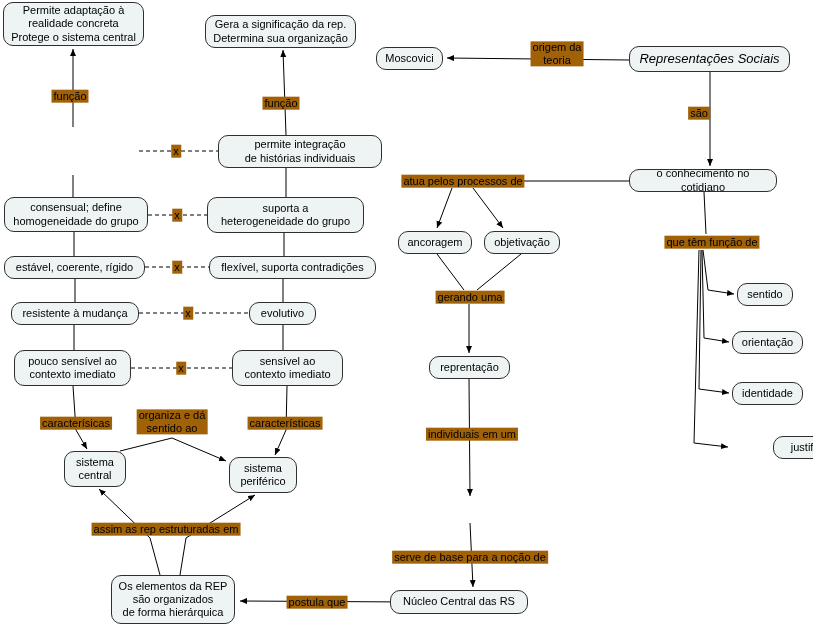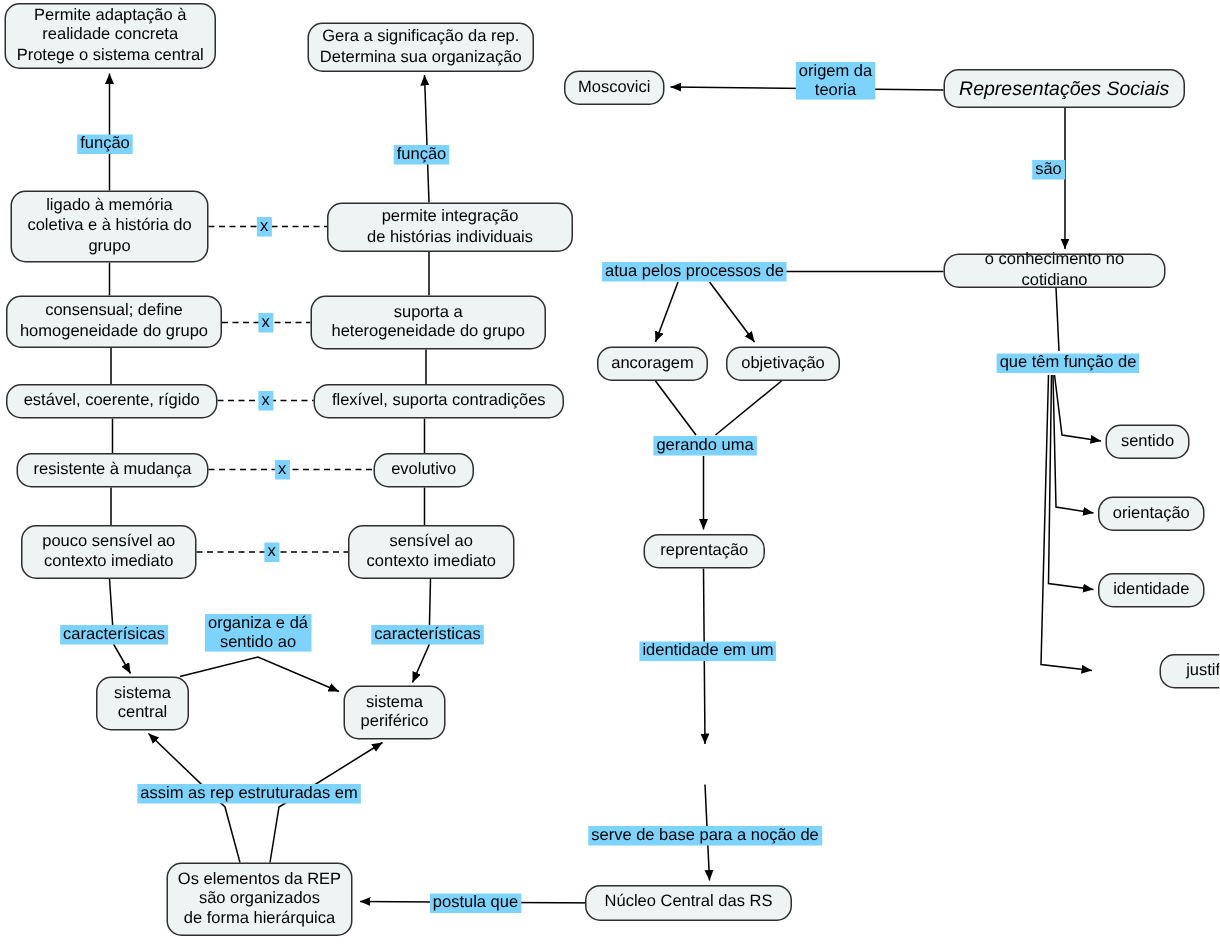--- a/index.html
+++ b/index.html
@@ -12,21 +12,21 @@
   .node {
     position:absolute; box-sizing:border-box;
     display:flex; align-items:center; justify-content:center;
     text-align:center; background:#eef4f4; border:1px solid #2f2f2f;
     border-radius:10px; font-size:11px; line-height:1.2;
     white-space:pre-line; padding:1px 3px;
   }
   .node.big { font-size:13px;font-style:italic; }
   .elabel {
     position:absolute; transform:translate(-50%,-50%);
-    background:#7dd3fc; font-size:11px; line-height:1.15;
+    background:#a16207; font-size:11px; line-height:1.15;
     text-align:center; white-space:pre-line; padding:0 2px;
   }
 </style>
 </head>
 <body>
 
 <div class="canvas">
 
   <svg class="wires" viewBox="0 0 813 631" xmlns="http://www.w3.org/2000/svg">
     <defs>
@@ -85,42 +85,39 @@
   </svg>
 
   <div class="elabel" style="left:70px;top:96px">função</div>
   <div class="elabel" style="left:281px;top:103px">função</div>
   <div class="elabel" style="left:557px;top:54px">origem da
 teoria</div>
   <div class="elabel" style="left:699px;top:113px">são</div>
   <div class="elabel" style="left:463px;top:181px">atua pelos processos de</div>
   <div class="elabel" style="left:712px;top:242px">que têm função de</div>
   <div class="elabel" style="left:470px;top:297px">gerando uma</div>
-  <div class="elabel" style="left:472px;top:434px">identidade em um</div>
+  <div class="elabel" style="left:472px;top:434px">individuais em um</div>
   <div class="elabel" style="left:470px;top:557px">serve de base para a noção de</div>
   <div class="elabel" style="left:317px;top:602px">postula que</div>
   <div class="elabel" style="left:76px;top:423px">caracterísicas</div>
   <div class="elabel" style="left:172px;top:422px">organiza e dá
 sentido ao</div>
   <div class="elabel" style="left:285px;top:423px">características</div>
   <div class="elabel" style="left:166px;top:529px">assim as rep estruturadas em</div>
   <div class="elabel" style="left:176px;top:151px">x</div>
   <div class="elabel" style="left:177px;top:215px">x</div>
   <div class="elabel" style="left:177px;top:267px">x</div>
   <div class="elabel" style="left:188px;top:313px">x</div>
   <div class="elabel" style="left:181px;top:368px">x</div>
 
   <div class="node" style="left:3px;top:2px;width:141px;height:44px">Permite adaptação à
 realidade concreta
 Protege o sistema central</div>
   <div class="node" style="left:205px;top:15px;width:151px;height:33px">Gera a significação da rep.
 Determina sua organização</div>
-  <div class="node" style="left:7px;top:127px;width:132px;height:48px">ligado à memória
-coletiva e à história do
-grupo</div>
   <div class="node" style="left:218px;top:135px;width:164px;height:33px">permite integração
 de histórias individuais</div>
   <div class="node" style="left:4px;top:197px;width:144px;height:35px">consensual; define
 homogeneidade do grupo</div>
   <div class="node" style="left:207px;top:197px;width:157px;height:36px">suporta a
 heterogeneidade do grupo</div>
   <div class="node" style="left:4px;top:256px;width:141px;height:23px">estável, coerente, rígido</div>
   <div class="node" style="left:209px;top:256px;width:167px;height:23px">flexível, suporta contradições</div>
   <div class="node" style="left:11px;top:302px;width:128px;height:23px">resistente à mudança</div>
   <div class="node" style="left:249px;top:302px;width:67px;height:23px">evolutivo</div>

